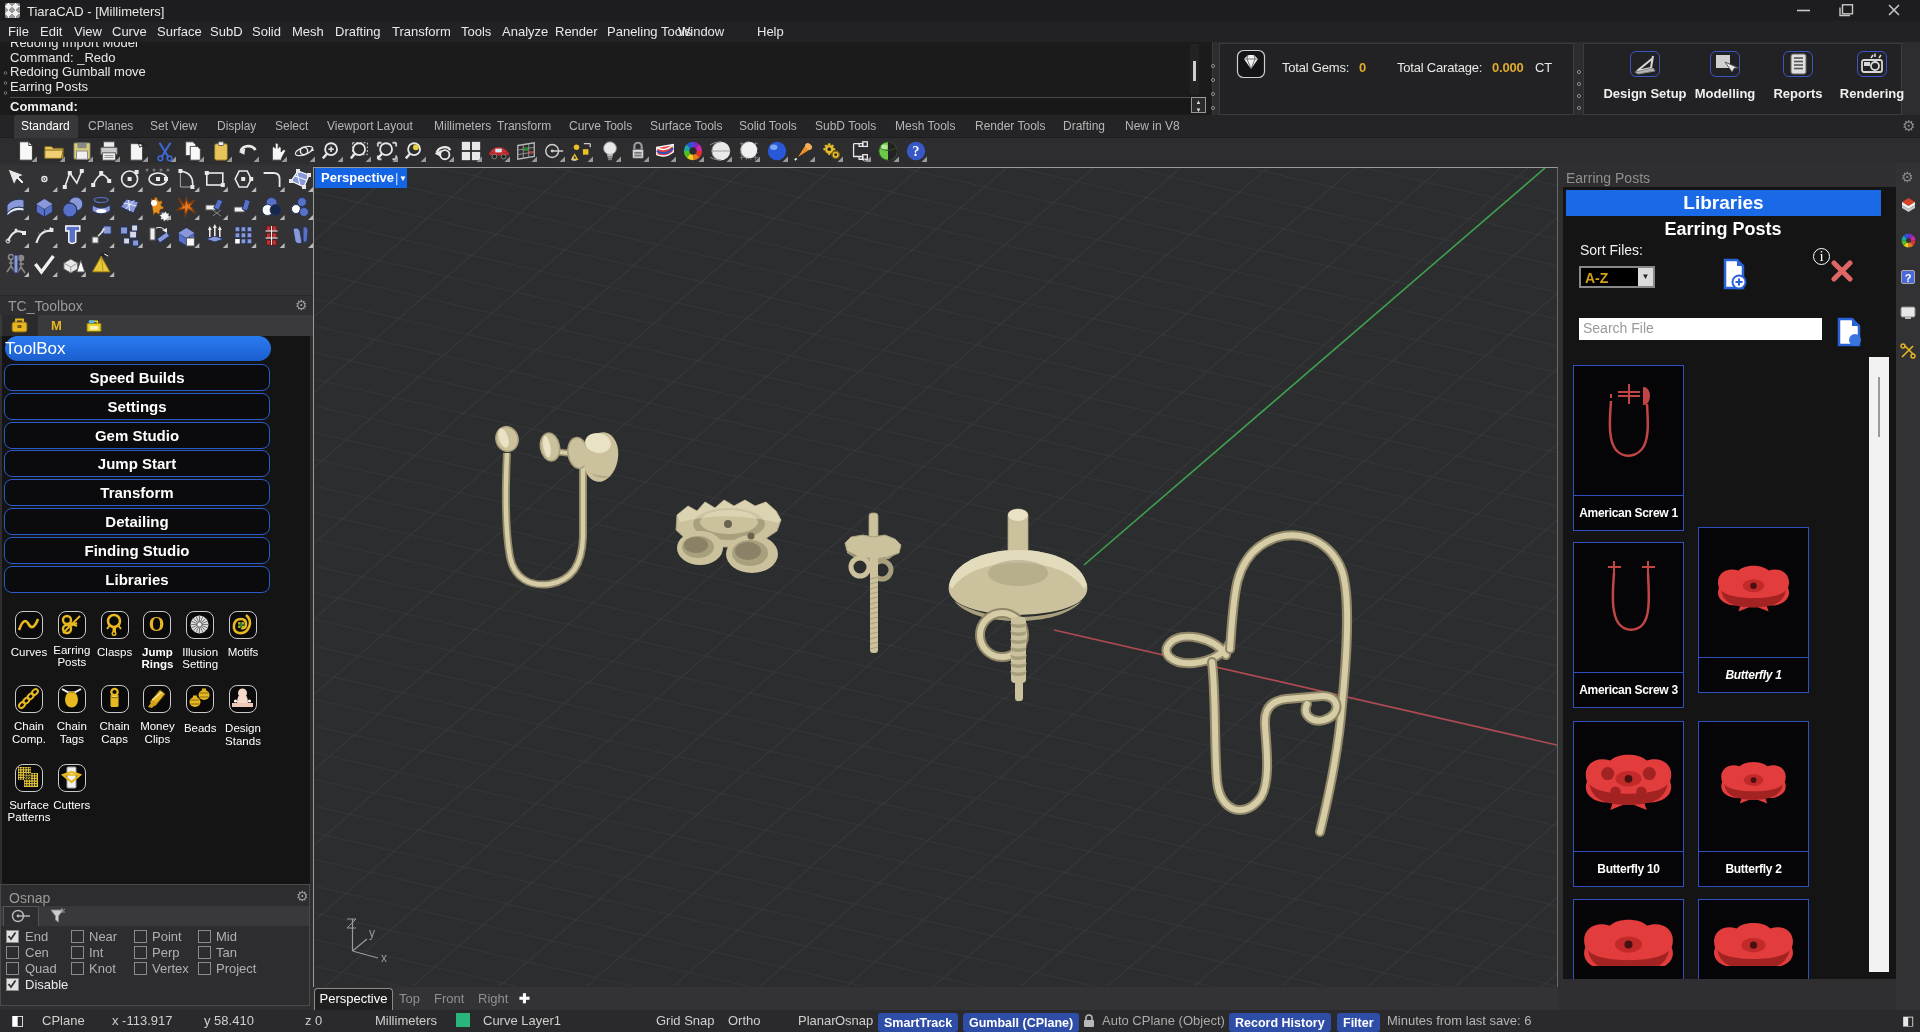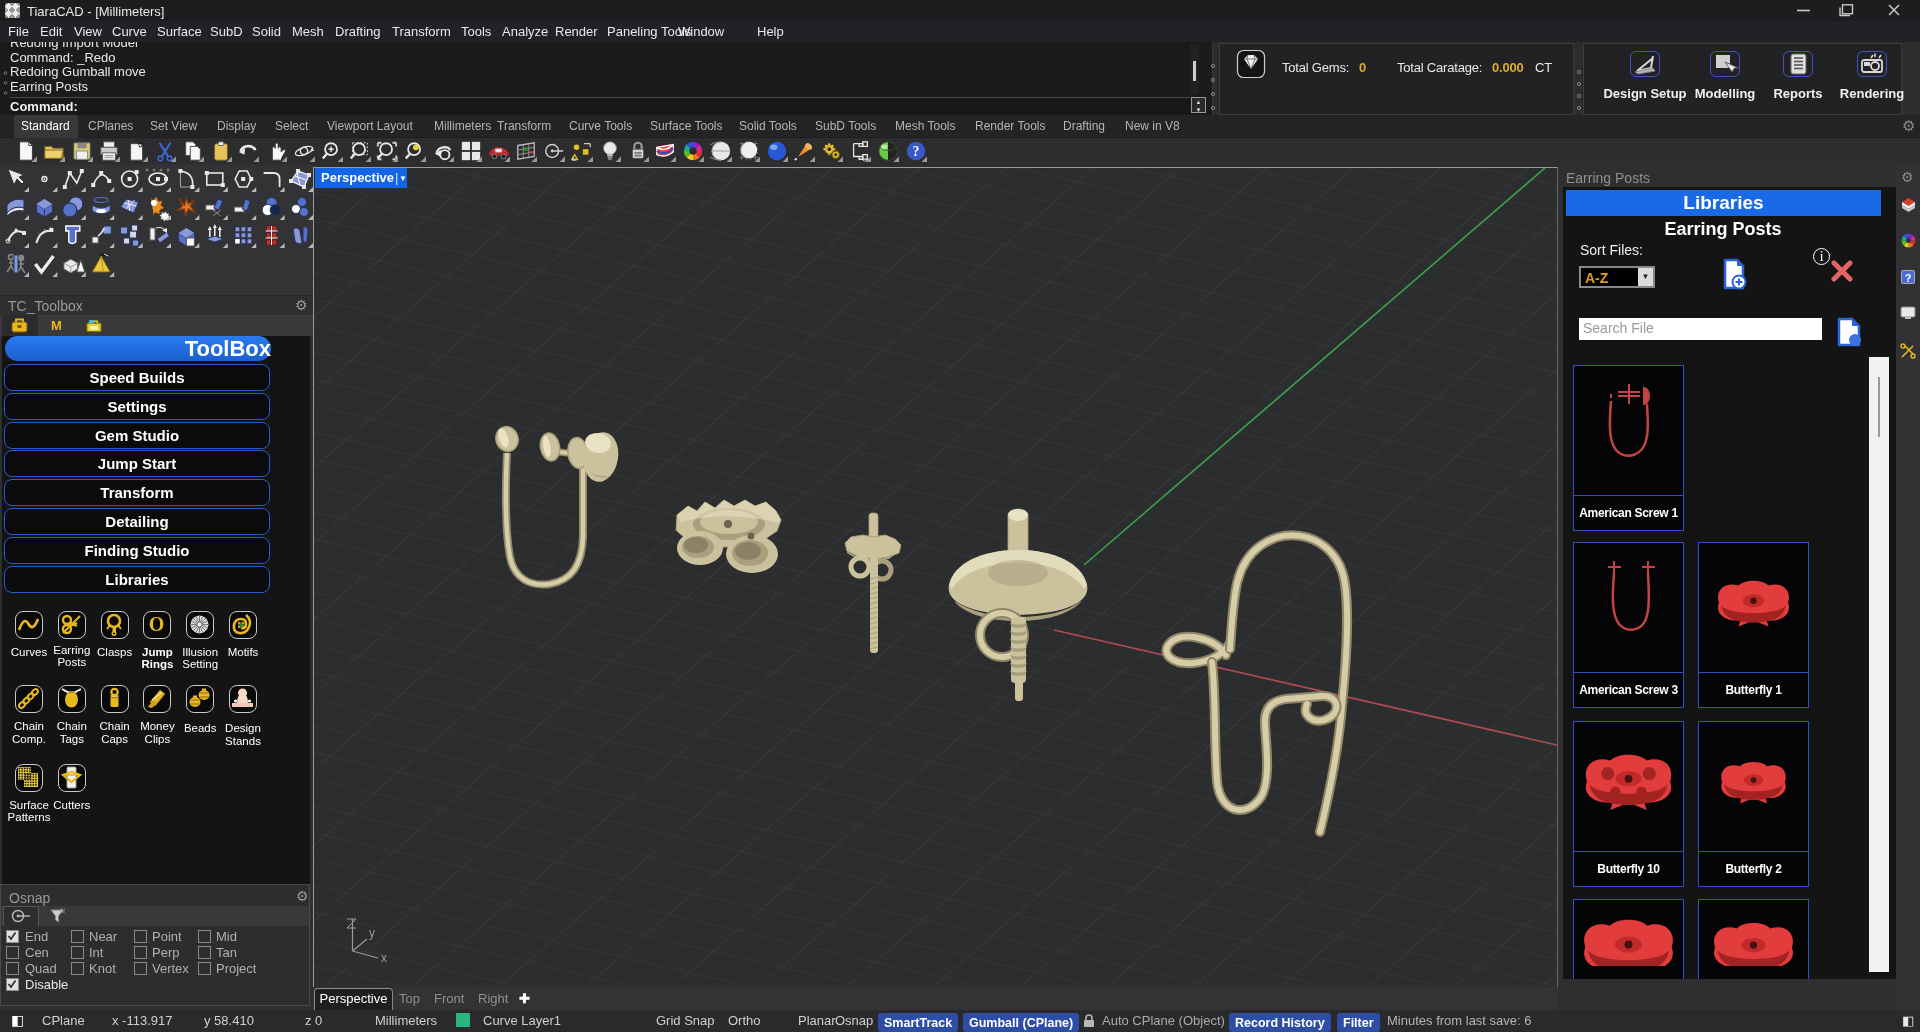--- a/index.html
+++ b/index.html
@@ -36,21 +36,21 @@
 
 #tbar { left:0; top:138px; width:1920px; height:29px; background:#2d2d30; }
 #tbar svg { position:absolute; top:2px; }
 
 #leftpanel { left:0; top:163px; width:313px; height:847px; background:#2f2f32; }
 #palette { position:absolute; left:0; top:2px; width:313px; height:131px; background:#333336; border-bottom:1px solid #28282a; }
 #tcheader { position:absolute; left:0; top:133px; width:313px; height:20px; color:#9a9a9a; font-size:14px; }
 #tctabs { position:absolute; left:0; top:152px; width:313px; height:21px; background:#3a3a3d; }
 #tccontent { position:absolute; left:2px; top:173px; width:308px; height:548px; background:#141414; }
 .tbtn { position:absolute; left:2px; width:266px; height:27px; background:#0b0b0d; border:1px solid #2b5bc8; border-radius:8px; color:#fff; font-weight:bold; font-size:15px; text-align:center; line-height:26px; }
-#tbtn0 { position:absolute; left:3px; top:0px; width:266px; height:25px; background:linear-gradient(#2a7bf0,#1b5fd0); border-radius:13px; color:#fff; font-weight:bold; font-size:22px; text-align:right; line-height:25px; }
+#tbtn0 { position:absolute; left:3px; top:0px; width:266px; height:25px; background:linear-gradient(#2a7bf0,#1b5fd0); border-radius:13px; color:#fff; font-weight:normal; font-size:17px; text-align:left; line-height:25px; }
 .tile { position:absolute; width:28px; height:28px; background:#0a0a0a; border:1.4px solid #c9c9c9; border-radius:8px; }
 .tlab { position:absolute; width:54px; color:#fff; font-size:11.5px; text-align:center; line-height:12.5px; }
 
 #osnap { position:absolute; left:0px; top:721px; width:310px; height:122px; background:#2d2d30; border:1px solid #4a4a4c; }
 #osnap .hd { position:absolute; left:8px; top:5px; color:#9a9a9a; font-size:14px; }
 #ostabs { position:absolute; left:0px; top:21px; width:308px; height:20px; background:#39393c; }
 .oscb { position:absolute; width:13px; height:13px; border:1.5px solid #8a8a8a; background:transparent; }
 .oscb.chk { background:#e0e0e0; }
 .oslb { position:absolute; font-size:13px; color:#b0b0b0; }
 
@@ -1082,21 +1082,21 @@
         </svg>
       <div class="rtile" style="left:10px;top:178px;height:166px;"><svg width="109" height="129" viewBox="0 0 109 129">
             <path d="M37 35 C35 60 35 75 42 84 C50 93 64 91 70 80 C75 70 74 55 73 38" fill="none" stroke="#c24545" stroke-width="2.5"></path>
             <path d="M37 32 l0 -4 M55 38 l0 -20 M44 26 h22 M44 30 h22 M70 22 a5 8 0 0 1 0 16 z" stroke="#c24545" stroke-width="2" fill="none"></path>
             <path d="M70 22 a5 8 0 0 1 0 16" fill="#c24545"></path>
           </svg><div class="lb">American Screw 1</div></div>
         <div class="rtile" style="left:10px;top:355px;height:166px;"><svg width="109" height="129" viewBox="0 0 109 129">
             <path d="M40 30 C38 55 38 72 45 81 C53 90 66 88 71 78 C76 68 75 50 74 30" fill="none" stroke="#c24545" stroke-width="2.5"></path>
             <path d="M40 30 l0 -6 M74 30 l0 -6 M34 24 h13 M68 24 h13 M40 18 v6 M74 18 v6" stroke="#c24545" stroke-width="2" fill="none"></path>
           </svg><div class="lb">American Screw 3</div></div>
-        <div class="rtile" style="left:135px;top:355px;height:166px;"><svg width="109" height="129" viewBox="0 0 109 129">
+        <div class="rtile" style="left:135px;top:340px;height:166px;font-style:italic;"><svg width="109" height="129" viewBox="0 0 109 129">
             <g transform="translate(54.5,62) scale(1.08)">
               <path d="M-32 -2 C-36 -14 -26 -22 -14 -18 C-8 -24 8 -24 14 -18 C26 -22 36 -14 32 -2 C36 8 26 16 12 14 L14 20 L4 16 L-4 16 L-14 20 L-12 14 C-26 16 -36 8 -32 -2 z" fill="#e23c3c"></path>
               <path d="M-30 0 C-24 10 24 10 30 0 C28 12 18 16 0 16 C-18 16 -28 12 -30 0 z" fill="#a32222"></path>
               <ellipse cx="0" cy="-4" rx="10" ry="6" fill="#c22a2a"></ellipse>
               <circle cx="0" cy="-4" r="3" fill="#481010"></circle>
             </g>
           </svg><div class="lb">Butterfly 1</div></div>
         <div class="rtile" style="left:10px;top:534px;height:166px;"><svg width="109" height="129" viewBox="0 0 109 129">
             <g transform="translate(54.5,62) scale(1.3)">
               <path d="M-32 -2 C-36 -14 -26 -22 -14 -18 C-8 -24 8 -24 14 -18 C26 -22 36 -14 32 -2 C36 8 26 16 12 14 L14 20 L4 16 L-4 16 L-14 20 L-12 14 C-26 16 -36 8 -32 -2 z" fill="#e23c3c"></path>

